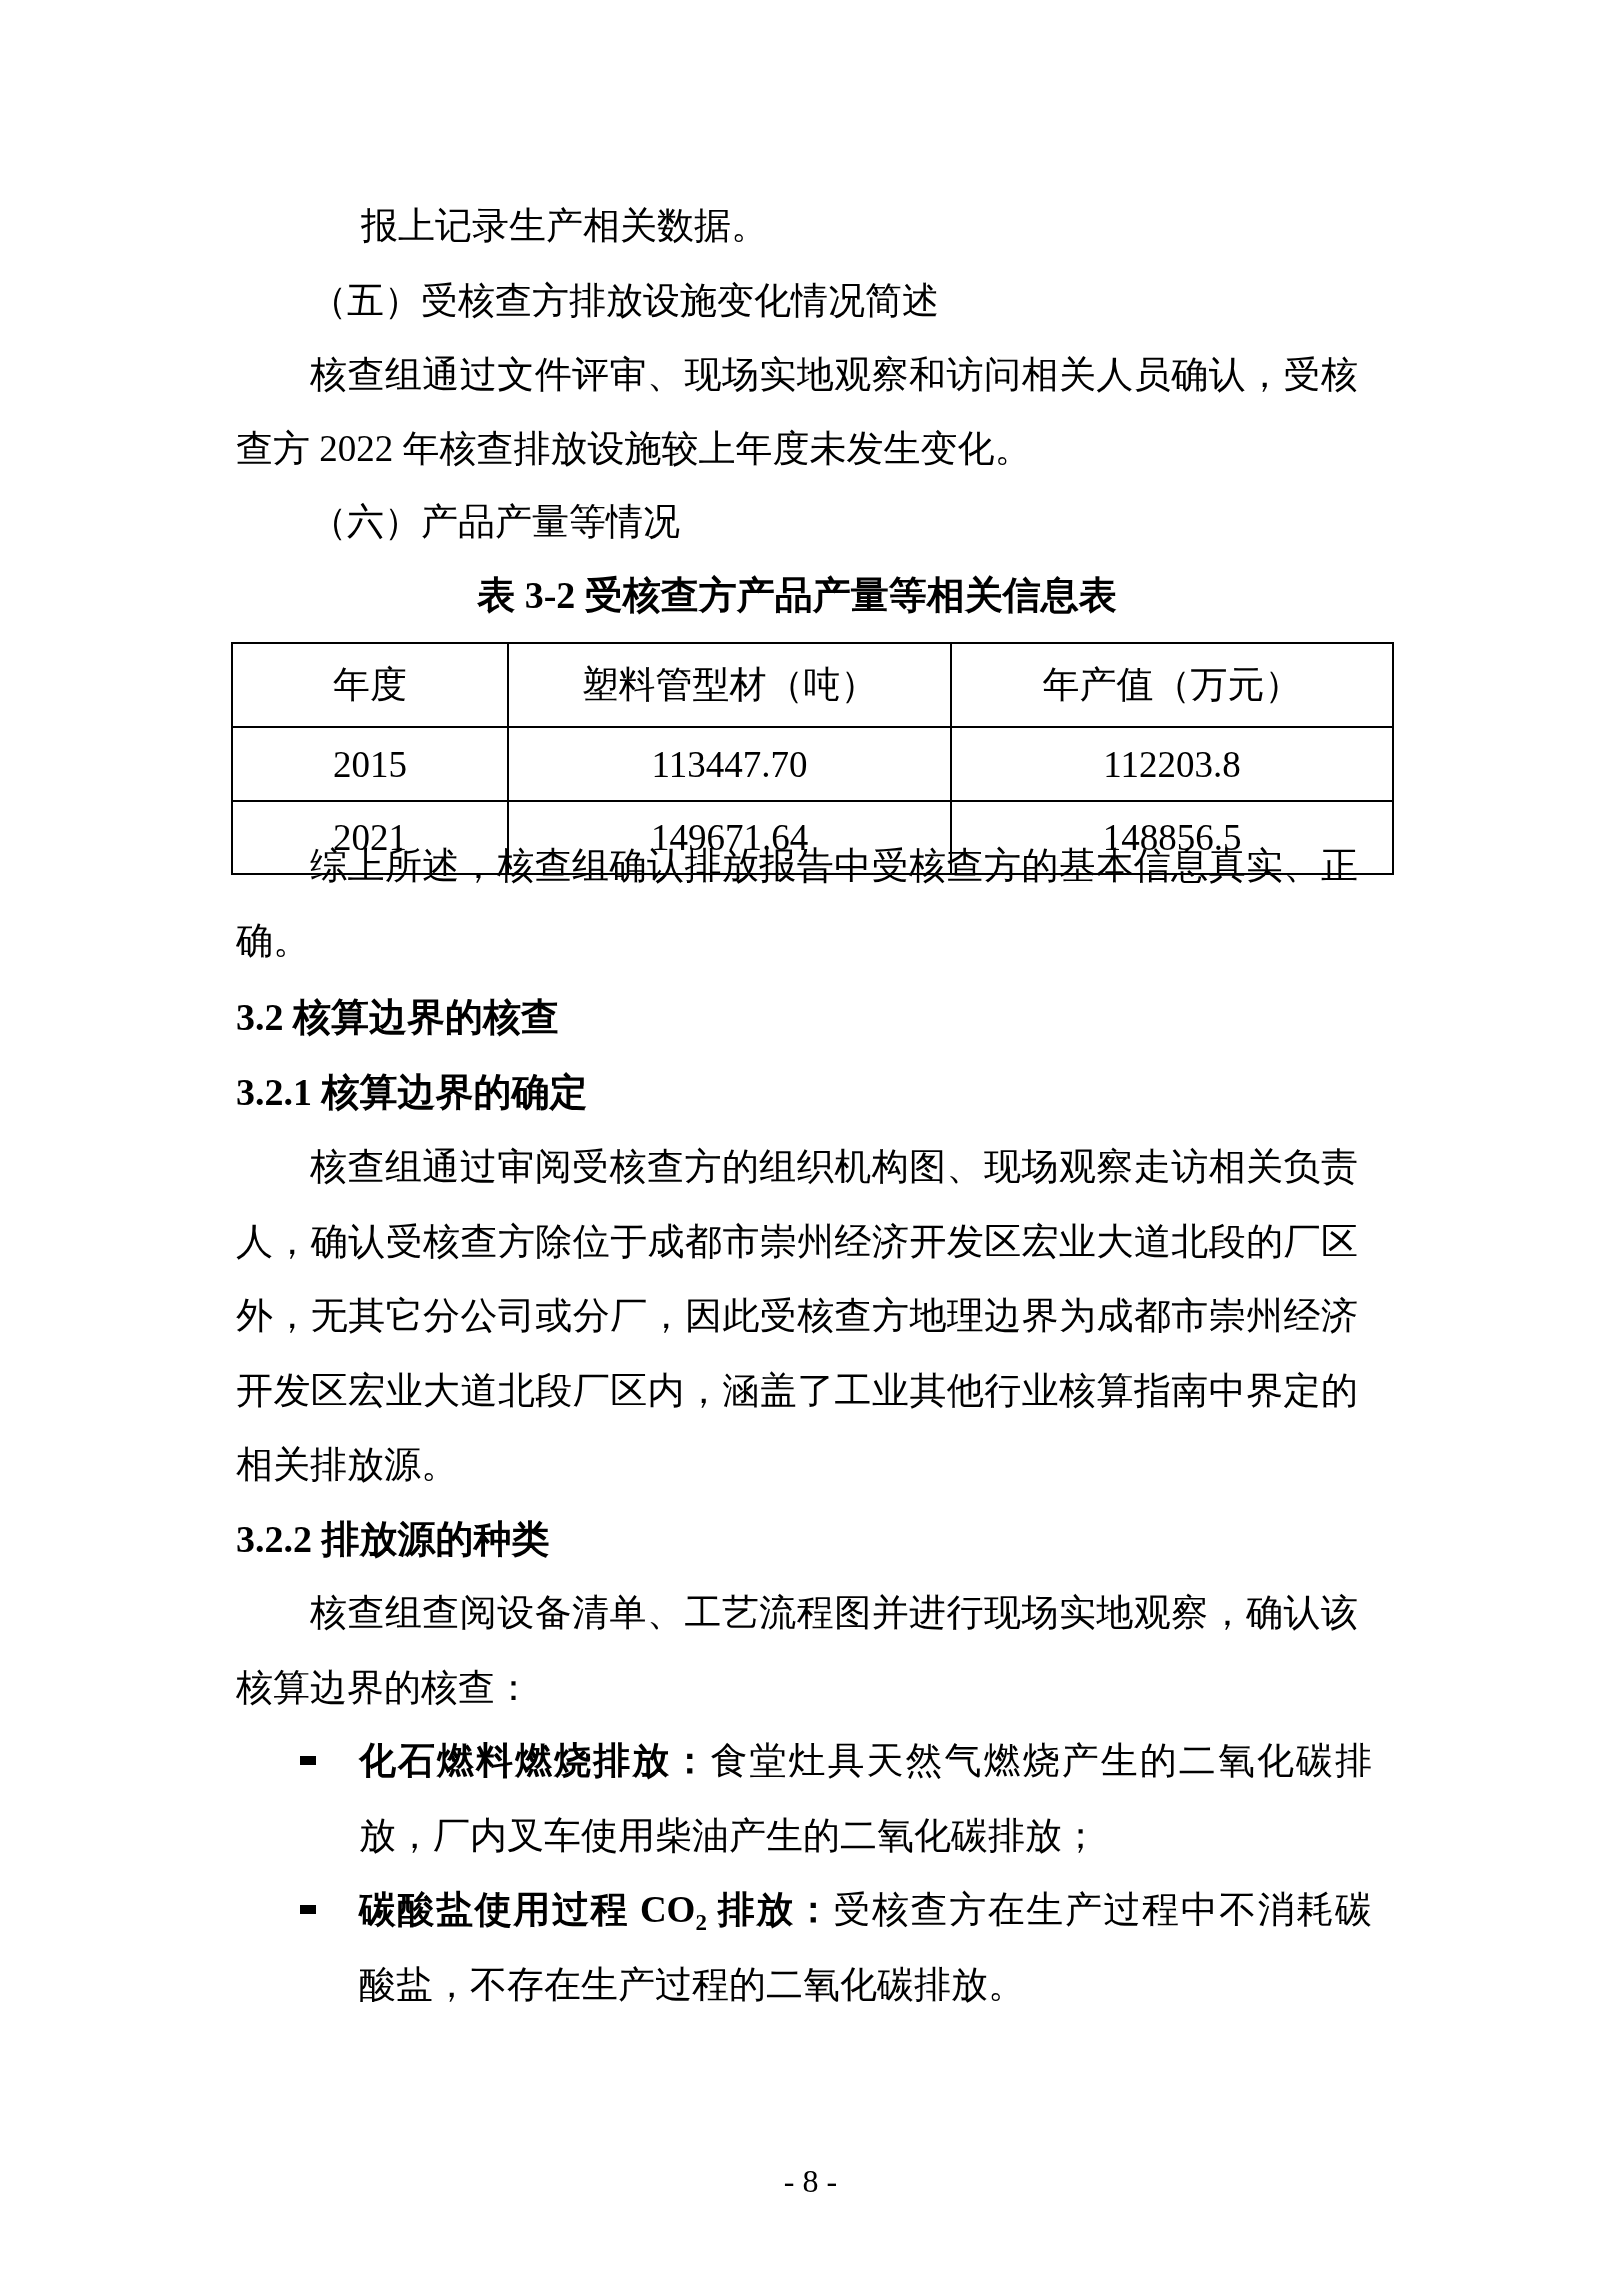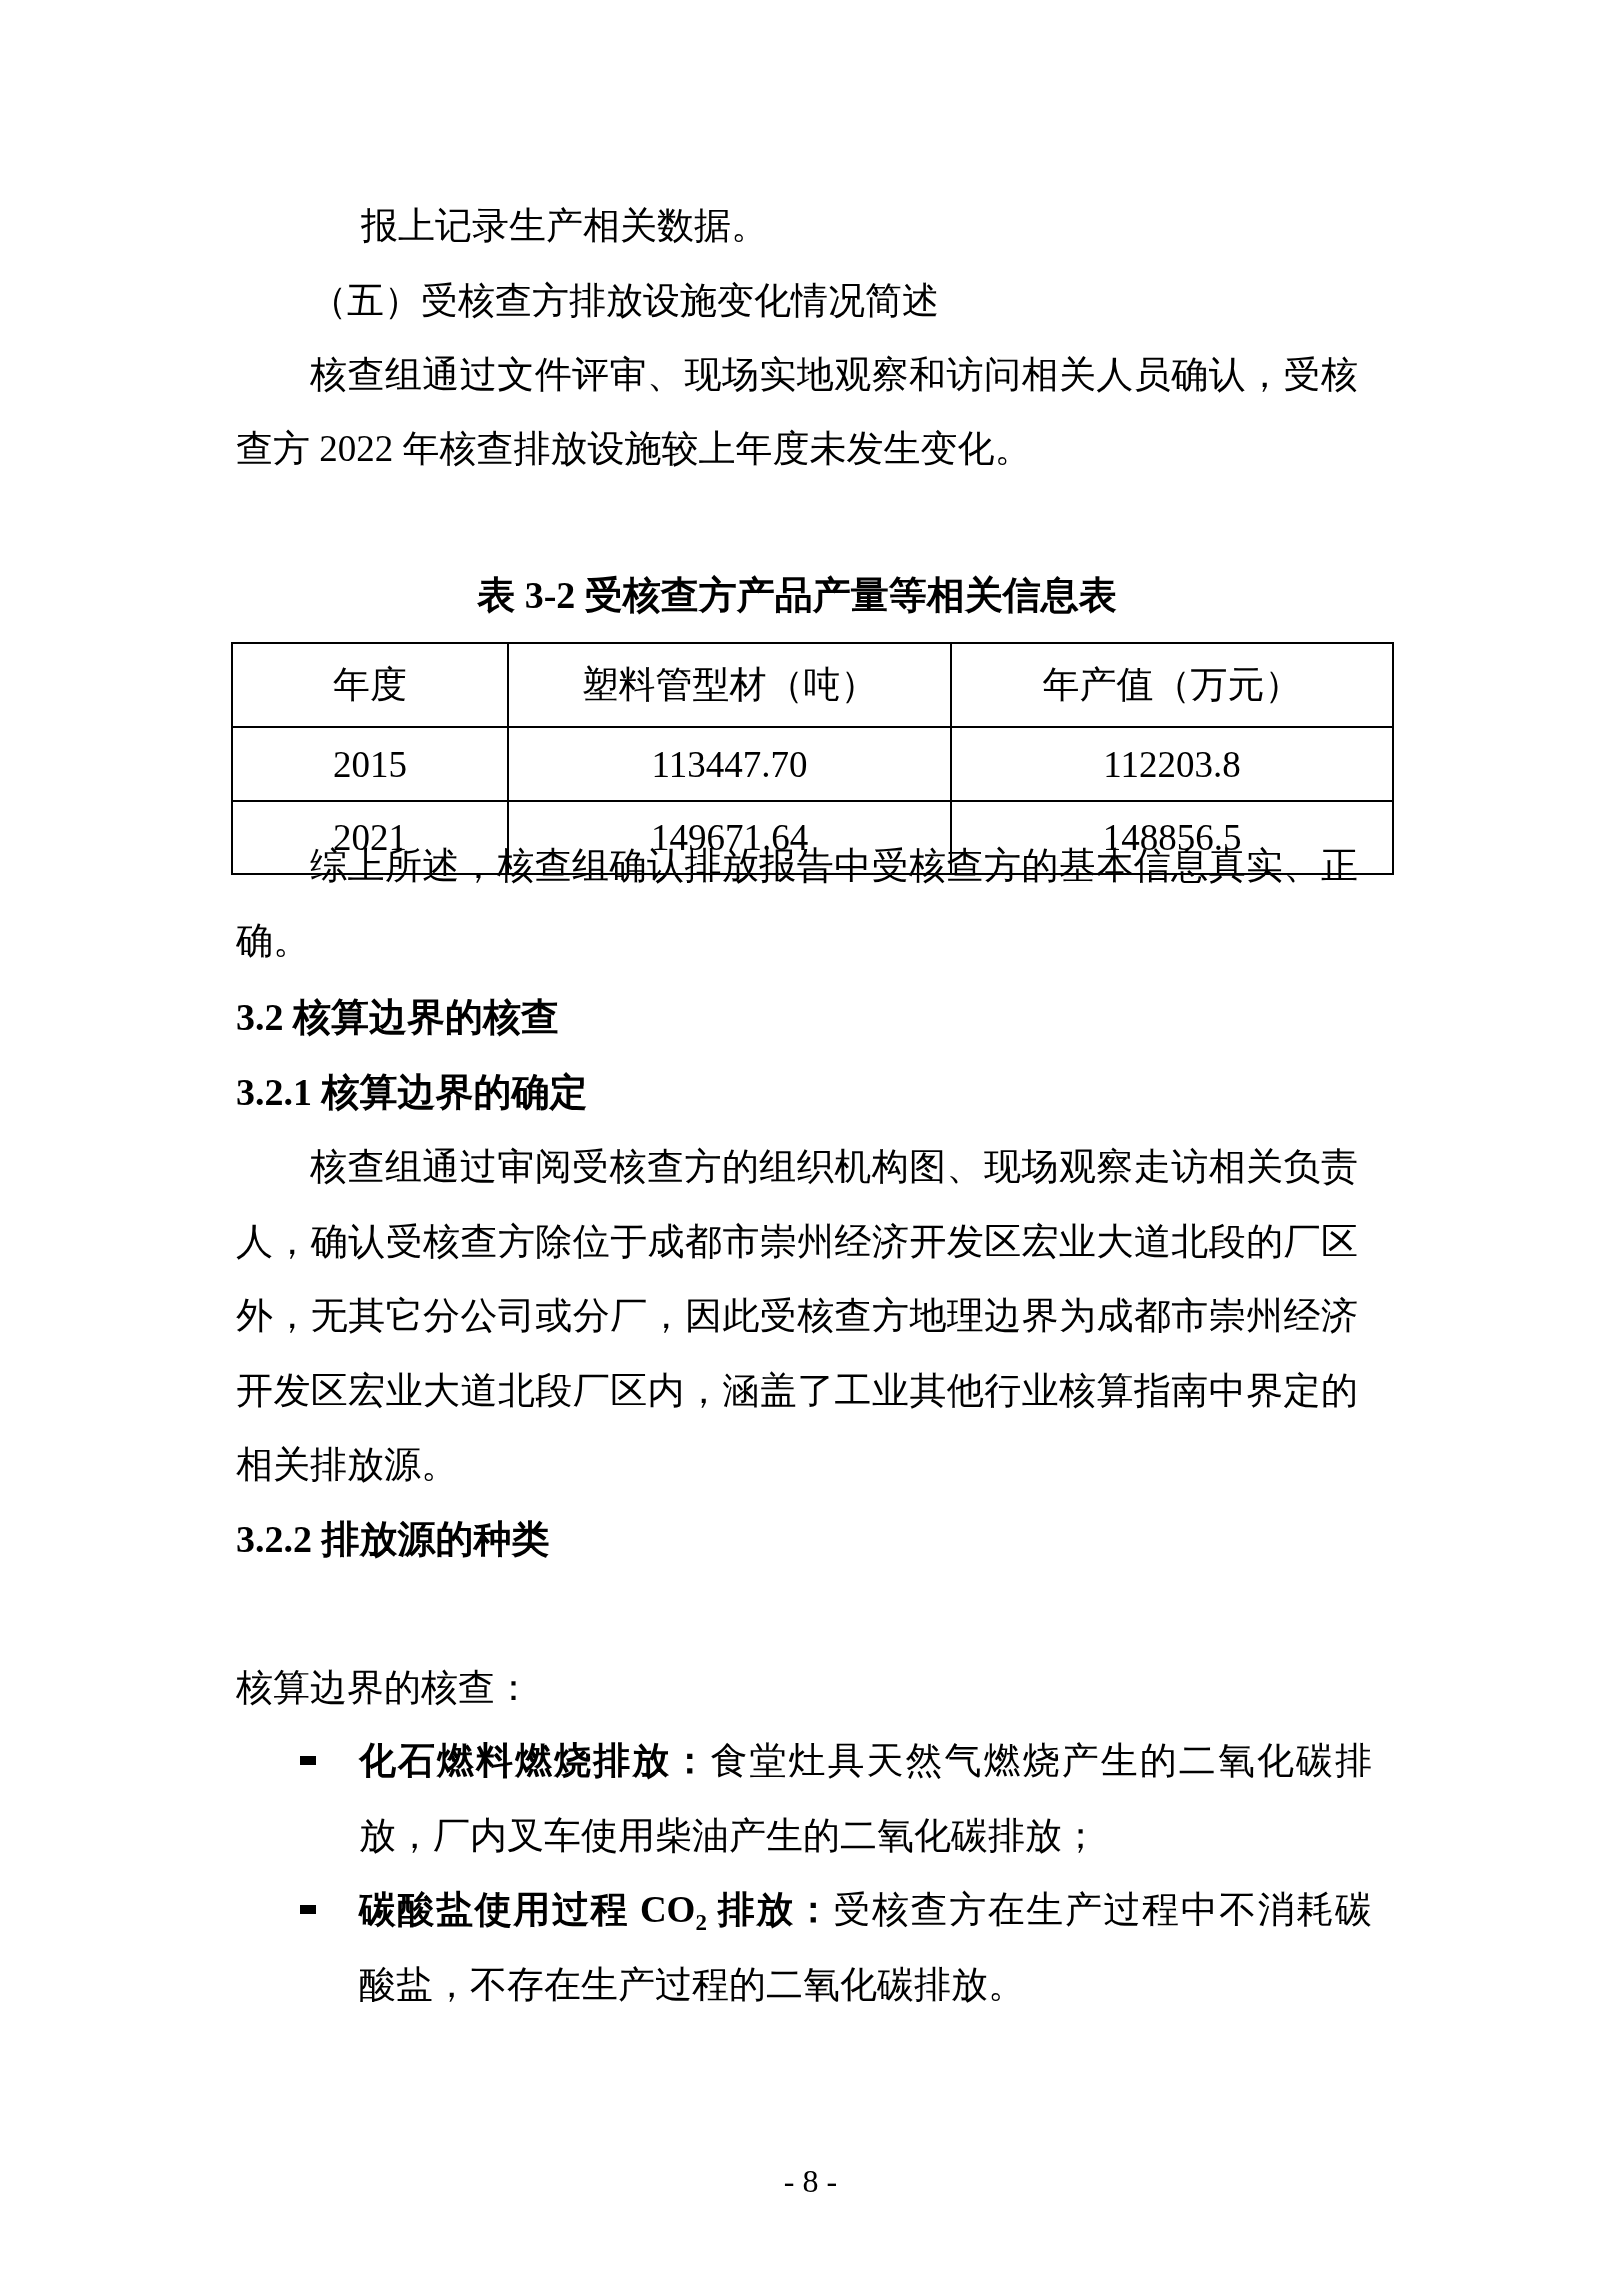--- a/index.html
+++ b/index.html
@@ -72,20 +72,21 @@
 <div class="page">
 
   <div class="ln cont" style="top:189px">报上记录生产相关数据。</div>
 
   <div class="ln" style="top:264px; text-indent:74px;">（五）受核查方排放设施变化情况简述</div>
 
   <div class="ln just ind" style="top:338px">核查组通过文件评审、现场实地观察和访问相关人员确认，受核</div>
 
   <div class="ln" style="top:412px">查方 2022 年核查排放设施较上年度未发生变化。</div>
 
+  <div class="ln" style="top:485px; text-indent:74px;">（六）产品产量等情况</div>
 
   <div class="ln caption" style="top:558px">表 3-2 受核查方产品产量等相关信息表</div>
 
   <table class="prod-table">
     <colgroup>
         <col class="c1">
         <col class="c2">
         <col class="c3">
       </colgroup>
     <tbody>
@@ -120,20 +121,21 @@
   <div class="ln just" style="top:1205px">人，确认受核查方除位于成都市崇州经济开发区宏业大道北段的厂区</div>
 
   <div class="ln just" style="top:1279px">外，无其它分公司或分厂，因此受核查方地理边界为成都市崇州经济</div>
 
   <div class="ln just" style="top:1354px">开发区宏业大道北段厂区内，涵盖了工业其他行业核算指南中界定的</div>
 
   <div class="ln" style="top:1428px">相关排放源。</div>
 
   <div class="ln heading" style="top:1502px">3.2.2 排放源的种类</div>
 
+  <div class="ln just ind" style="top:1576px">核查组查阅设备清单、工艺流程图并进行现场实地观察，确认该</div>
 
   <div class="ln" style="top:1651px">核算边界的核查：</div>
 
   <div class="bullet-mark" style="top:1756px"></div>
 
   <div class="ln just hang" style="top:1724px">
     <span class="b">化石燃料燃烧排放：</span><span>食堂灶具天然气燃烧产生的二氧化碳排</span>
   </div>
 
   <div class="ln hang" style="top:1799px">放，厂内叉车使用柴油产生的二氧化碳排放；</div>

